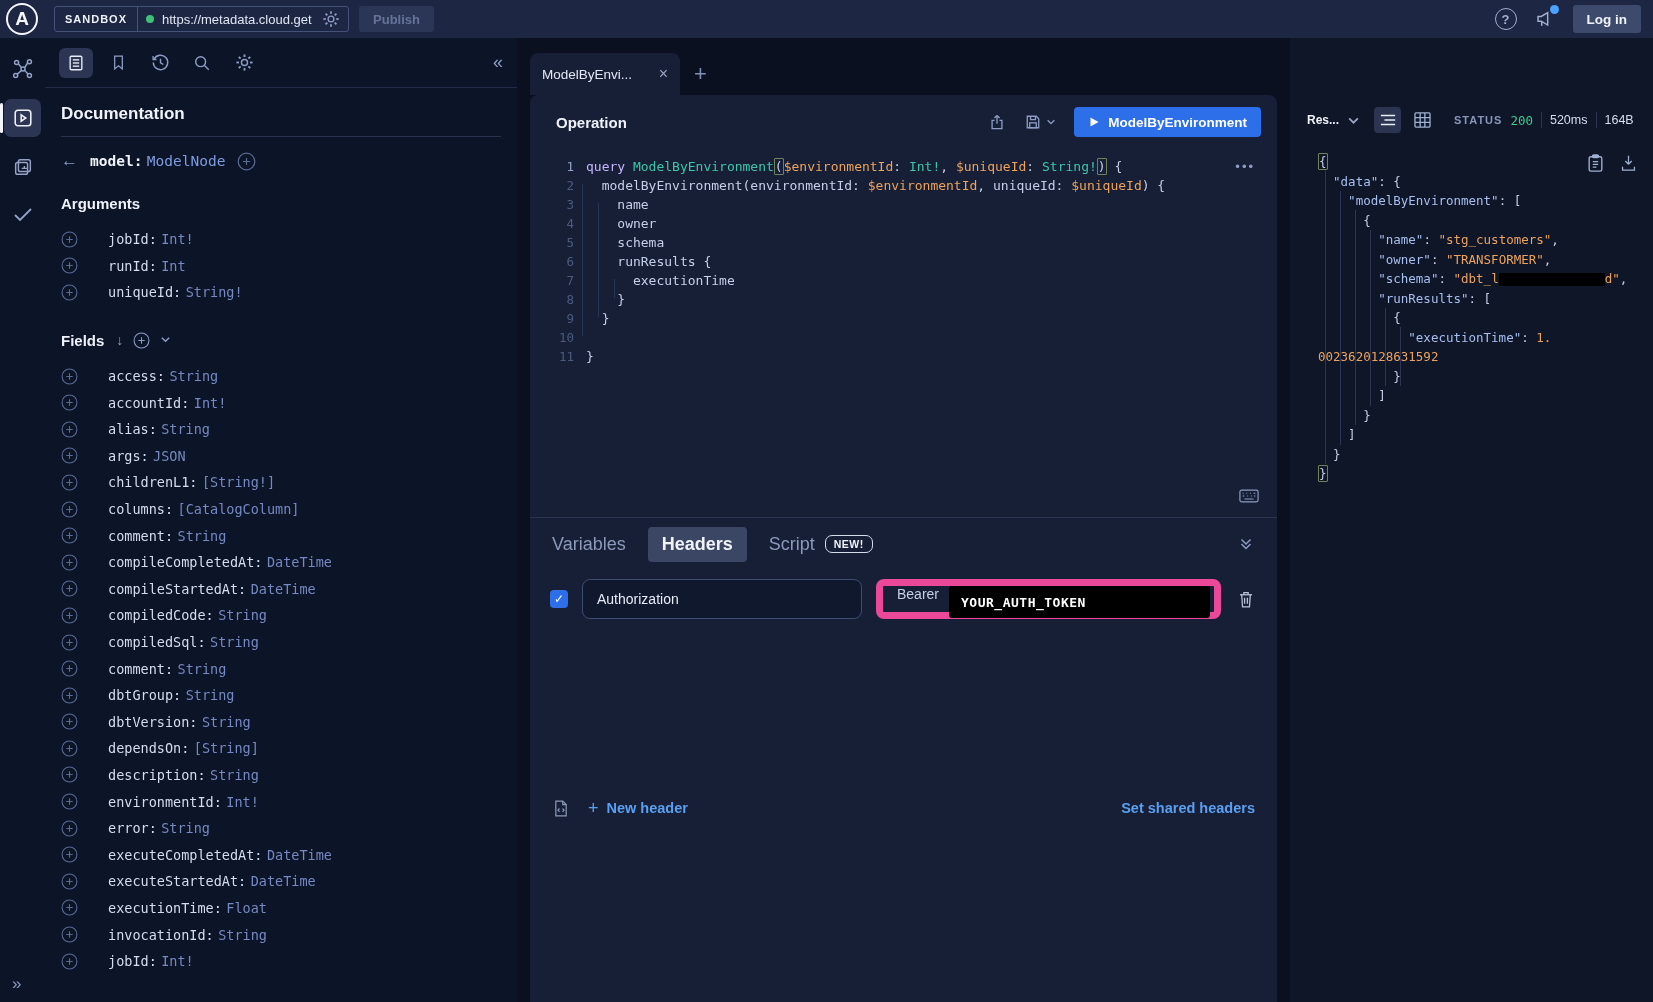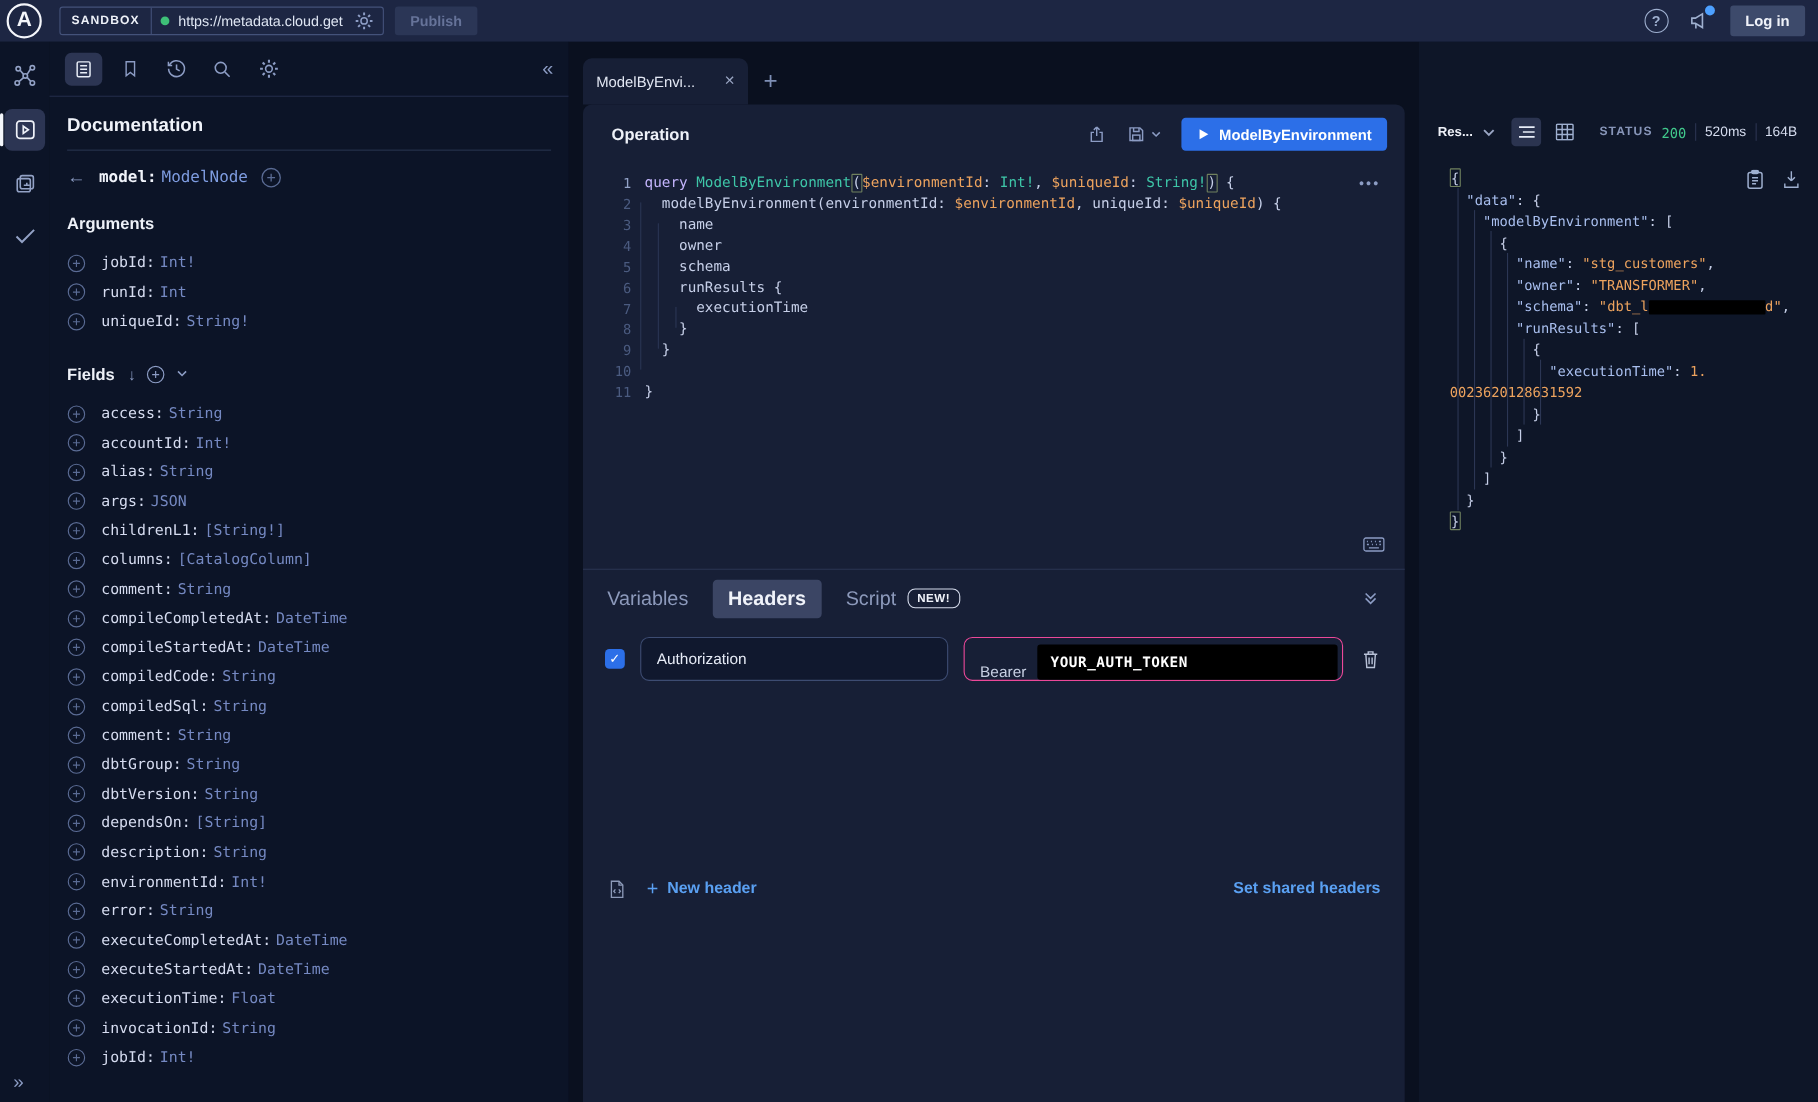--- a/index.html
+++ b/index.html
@@ -42,21 +42,21 @@
   .docs-body { flex:1; overflow:hidden; padding:16px 16px 0 16px; }
   .docs-title { font-size:17px; font-weight:bold; color:#f0f3fa; margin-bottom:12px; }
   .docs-hr { height:1px; background:#27324e; margin-bottom:14px; }
   .crumb-row { display:flex; align-items:center; gap:12px; margin-bottom:24px; }
   .back-ar { color:#8c9cc4; font-size:17px; }
   .crumb-field { font-family:"DejaVu Sans Mono", monospace; font-size:14.5px; font-weight:bold; color:#f0f3fa;margin-top:40px; }
   .crumb-type { font-family:"DejaVu Sans Mono", monospace; font-size:14.5px; color:#7e9ce0; }
   .sec-head { font-size:15px; font-weight:bold; color:#eef1f8; margin-bottom:14px; display:flex; align-items:center; gap:12px; }
   .sec-head .mini { color:#8c9cc4; font-weight:normal; font-size:14px; display:flex; align-items:center; gap:10px; }
   .doc-list { margin-bottom:26px; }
-  .doc-row { display:flex; align-items:center; gap:14px; height:26.6px; }
+  .doc-row { display:flex; align-items:center; gap:30px; height:26.6px; }
   .plus-ic { color:#5a6b94; display:flex; }
   .fname { font-family:"DejaVu Sans Mono", monospace; font-size:13.5px; color:#d6dcf0; }
   .fname::after { content:":"; }
   .ftype { font-family:"DejaVu Sans Mono", monospace; font-size:13.5px; color:#7589c2; }
 
   
   .middle { flex:1; display:flex; flex-direction:column; min-width:0; background:#0a101f; }
   .tabbar { height:57px; flex:0 0 57px; display:flex; align-items:flex-end; padding-left:13px; }
   .tab { height:42px; width:150px; background:#171f36; border-radius:8px 8px 0 0; display:flex; align-items:center; padding:0 12px; gap:10px; }
   .tab-title { font-size:13.5px; color:#e3e8f4; flex:1; white-space:nowrap; overflow:hidden; }
@@ -86,21 +86,21 @@
   .card-div { height:1px; background:#2a3452; flex:0 0 1px; }
   .ftabs { height:52px; flex:0 0 52px; display:flex; align-items:center; gap:22px; padding:0 22px; }
   .ftab { font-size:18px; color:#8c99bb; }
   .ftab.active { background:#3b4564; color:#f0f3fa; font-weight:bold; border-radius:4px; padding:7px 14px; }
   .new-badge { border:1.5px solid #d6dcec; border-radius:7px; padding:2px 8px; font-size:10.5px; font-weight:bold; letter-spacing:0.5px; color:#f0f3fa; margin-left:-12px; }
   .ftabs-spacer { flex:1; }
   .collapse-ic { color:#8c9cc4; display:flex; }
   .hrow { height:58px; flex:0 0 58px; display:flex; align-items:center; gap:14px; padding:0 20px; }
   .cb { width:18px; height:18px; background:#2c6fe8; border-radius:4px; color:#fff; font-size:12px; display:flex; align-items:center; justify-content:center; flex:0 0 18px; }
   .hname { width:280px; height:40px; background:#10182e; border:1px solid #3d4c72; border-radius:8px; color:#e6ebf6; font-size:14px; padding:0 14px; font-family:"Liberation Sans", sans-serif; }
-  .hval { flex:1; height:40px; border:1px solid #ec4899; border-radius:8px; display:flex; align-items:flex-end; padding:0 4px 0 14px; gap:10px; min-width:0; }
+  .hval { flex:1; height:40px; border:7px solid #ec4899; border-radius:8px; display:flex; align-items:flex-start; padding:0 4px 0 14px; gap:10px; min-width:0; }
   .hval-prefix { font-size:14px; color:#c7cfe2; }
   .token-chip { flex:1; height:32px; background:#000; border-radius:3px; display:flex; align-items:center; padding:0 12px; font-family:"DejaVu Sans Mono", monospace; font-size:13px; font-weight:bold; letter-spacing:0.5px; color:#fff; }
   .trash { color:#b9c2d8; display:flex; padding:0 2px; }
   .arow { flex:1; display:flex; align-items:center; gap:18px; padding:0 22px 14px 22px; }
   .file-ic { color:#8c99b8; display:flex; }
   .blue-link { color:#5aa0f2; font-size:14.5px; font-weight:bold; display:flex; align-items:center; gap:8px; }
   .arow-spacer { flex:1; }
 
   
   .response { width:363px; flex:0 0 363px; background:#0e1628; display:flex; flex-direction:column; min-height:0; }

